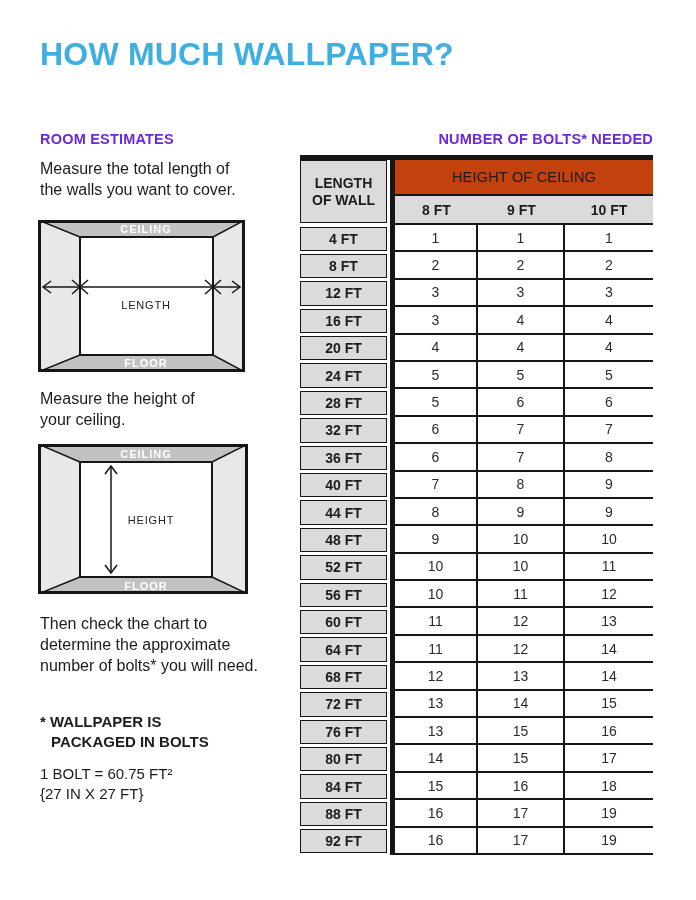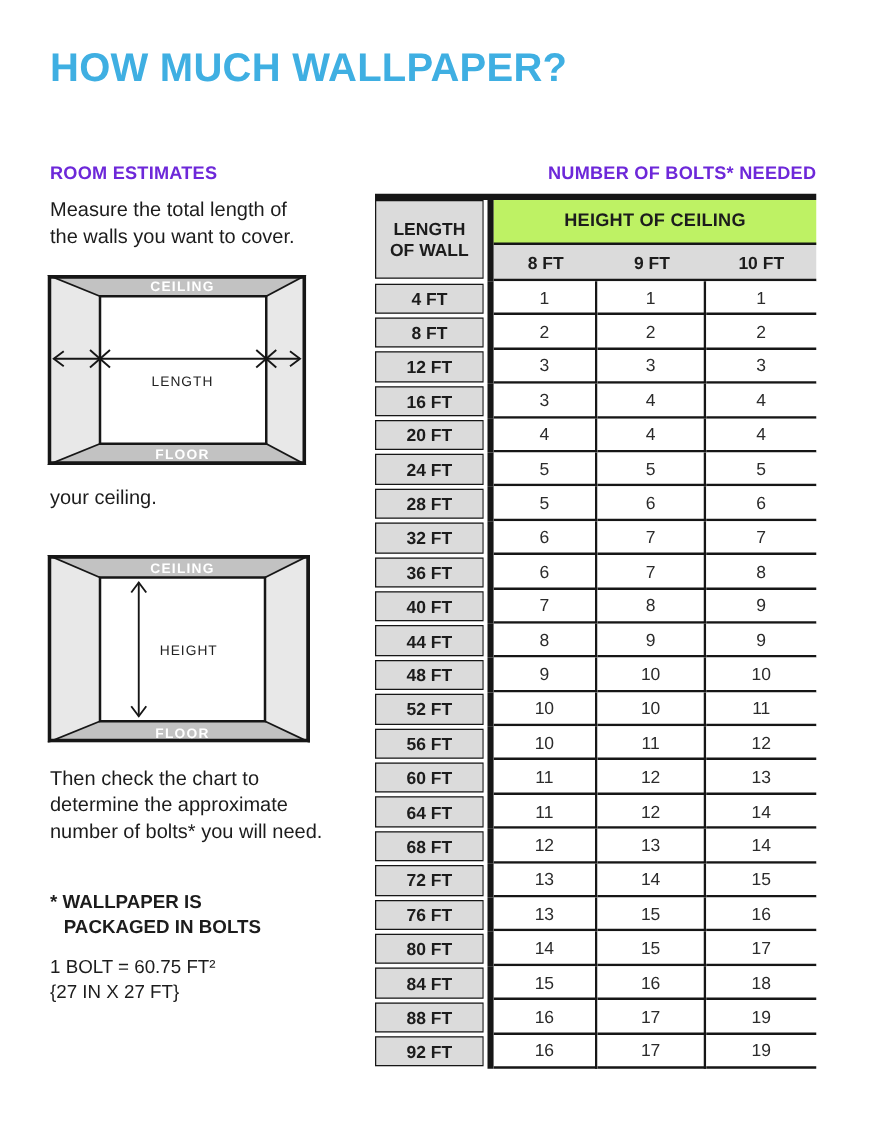--- a/index.html
+++ b/index.html
@@ -52,23 +52,23 @@
     margin: 1.5px 0;
     display: flex; align-items: center; justify-content: center;
     font-size: 14px; font-weight: bold; color: #1c1c1c;
   }
   .corner-cell { margin: 0 0 2px 0; flex-direction: column; line-height: 17px; text-align: center; }
   .tspacer { width: 3px; background: #ffffff; }
   .tdata { flex: 1; border-left: 5px solid #161616; display: flex; }
   .tdata-col { flex: 1; border-left: 5px solid #161616; display: flex; flex-direction: column; }
 
   .group-header {
-    height: 36px; background: #bef264; border-bottom: 2px solid #161616;
+    height: 36px; background: #c2410c; border-bottom: 2px solid #161616;
     display: flex; align-items: center; justify-content: center;
-    font-size: 14.5px; font-weight: bold; letter-spacing: 0.2px;
+    font-size: 14.5px; font-weight: normal; letter-spacing: 0.2px;
   }
   .sub-headers { height: 29px; background: #dbdbdb; border-bottom: 2px solid #161616; display: flex; }
   .sub-headers div {
     display: flex; align-items: center; justify-content: center;
     font-size: 14px; font-weight: bold;
   }
   .sub-c0 { width: 83px; } .sub-c1 { width: 87px; } .sub-c2 { flex: 1; }
 
   .tcell {
     border-bottom: 2px solid #161616;
@@ -112,20 +112,21 @@
     <polyline points="194,61 202,67 194,73"></polyline>
     <line x1="34" y1="60" x2="50" y2="74"></line>
       <line x1="34" y1="74" x2="50" y2="60"></line>
     <line x1="167" y1="60" x2="183" y2="74"></line>
       <line x1="167" y1="74" x2="183" y2="60"></line>
   </g>
   <text class="measure-label" x="108" y="89" text-anchor="middle">LENGTH</text>
 </svg>
 
 <div class="abs para para2">
+  <div>Measure the height of</div>
   <div>your ceiling.</div>
 </div>
 
 <svg class="abs diagram2" width="210" height="150" viewBox="0 0 210 150">
   <polygon points="0,0 210,0 174,18 42,18" fill="#c2c2c2"></polygon>
   <polygon points="0,150 210,150 174,133 42,133" fill="#c2c2c2"></polygon>
   <polygon points="0,0 42,18 42,133 0,150" fill="#e8e8e8"></polygon>
   <polygon points="210,0 174,18 174,133 210,150" fill="#e8e8e8"></polygon>
   <rect x="42" y="18" width="132" height="115" fill="#ffffff" stroke="#161616" stroke-width="2"></rect>
   <g stroke="#161616" stroke-width="1.5">

